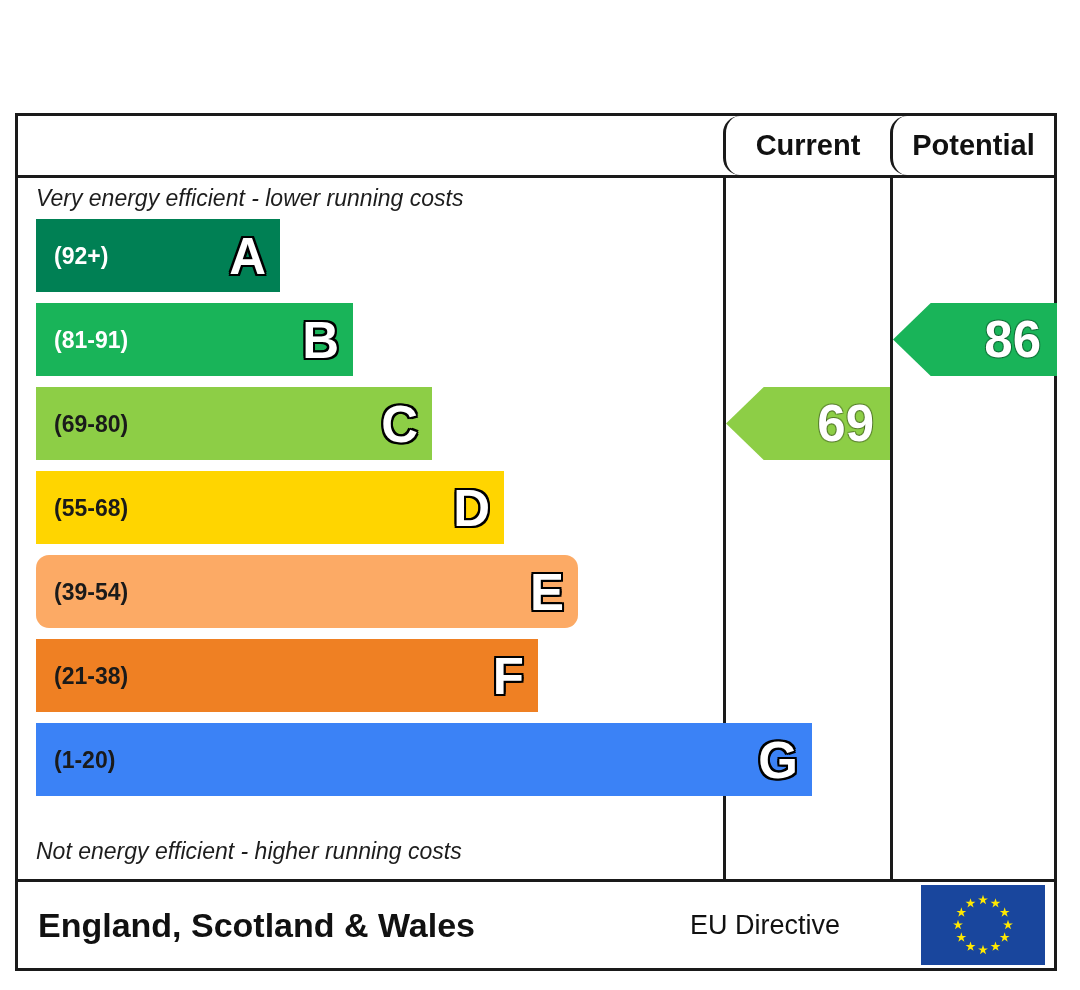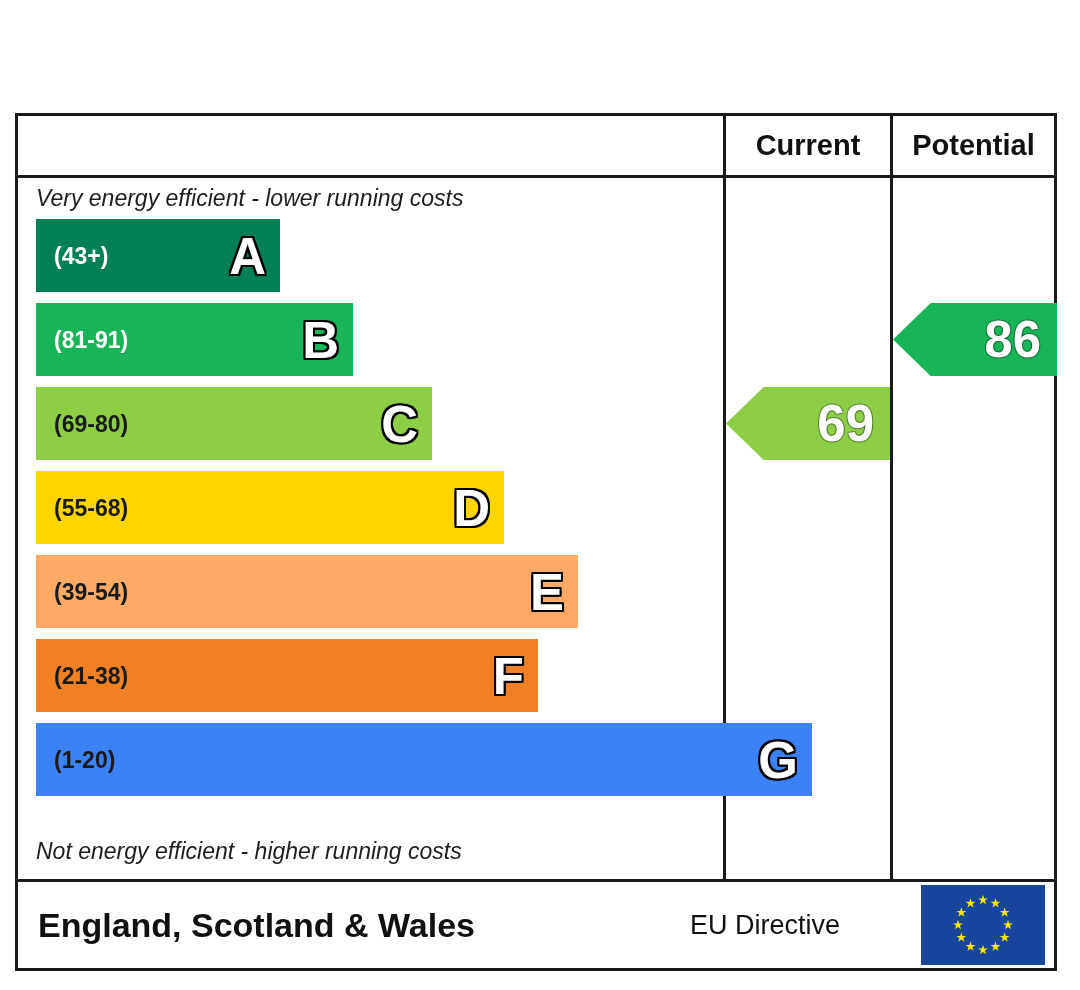--- a/index.html
+++ b/index.html
@@ -70,20 +70,21 @@
     top: 0;
     height: 100%;
     display: flex;
     align-items: center;
     justify-content: center;
     font-size: 29px;
     font-weight: bold;
     color: #111111;
     box-sizing: border-box;
     font-family: "Liberation Sans", sans-serif;
+    border-radius: 17px;
   }
   .hdr-blank   { left: 0px;   width: 705px; }
   .hdr-current { left: 705px; width: 167px; border-left: 3px solid #1a1a1a; }
   .hdr-potential{left: 872px; width: 164px; border-left: 3px solid #1a1a1a; }
 
   
   .body-area {
     position: absolute;
     left: 0;
     top: 62px;
@@ -232,36 +233,36 @@
 
     <div class="body-area">
       <div class="vdiv vdiv-1"></div>
       <div class="vdiv vdiv-2"></div>
 
       <div class="caption caption-bottom">Not energy efficient - higher running costs</div>
       <div class="caption caption-top">Very energy efficient - lower running costs</div>
 
       <div id="bands-layer">
           <div class="band" style="top: 41px; width: 244px; background: rgb(0, 128, 84);">
-            <span class="band-range light-text">(43+)</span>
+            <span class="band-range light-text">(92+)</span>
             <span class="band-letter">A</span>
           </div>
           <div class="band" style="top: 125px; width: 317px; background: rgb(25, 180, 89);">
             <span class="band-range light-text">(81-91)</span>
             <span class="band-letter">B</span>
           </div>
           <div class="band" style="top: 209px; width: 396px; background: rgb(141, 206, 70);">
             <span class="band-range dark-text">(69-80)</span>
             <span class="band-letter">C</span>
           </div>
           <div class="band" style="top: 293px; width: 468px; background: rgb(255, 213, 0);">
             <span class="band-range dark-text">(55-68)</span>
             <span class="band-letter">D</span>
           </div>
-          <div class="band" style="top: 377px; width: 542px; background: rgb(252, 170, 101);">
+          <div class="band" style="top: 377px; width: 542px; background: rgb(252, 170, 101); border-radius: 13px;">
             <span class="band-range dark-text">(39-54)</span>
             <span class="band-letter">E</span>
           </div>
           <div class="band" style="top: 461px; width: 502px; background: rgb(239, 128, 35);">
             <span class="band-range dark-text">(21-38)</span>
             <span class="band-letter">F</span>
           </div>
           <div class="band" style="top: 545px; width: 776px; background: #3b82f6;">
             <span class="band-range dark-text">(1-20)</span>
             <span class="band-letter">G</span>

